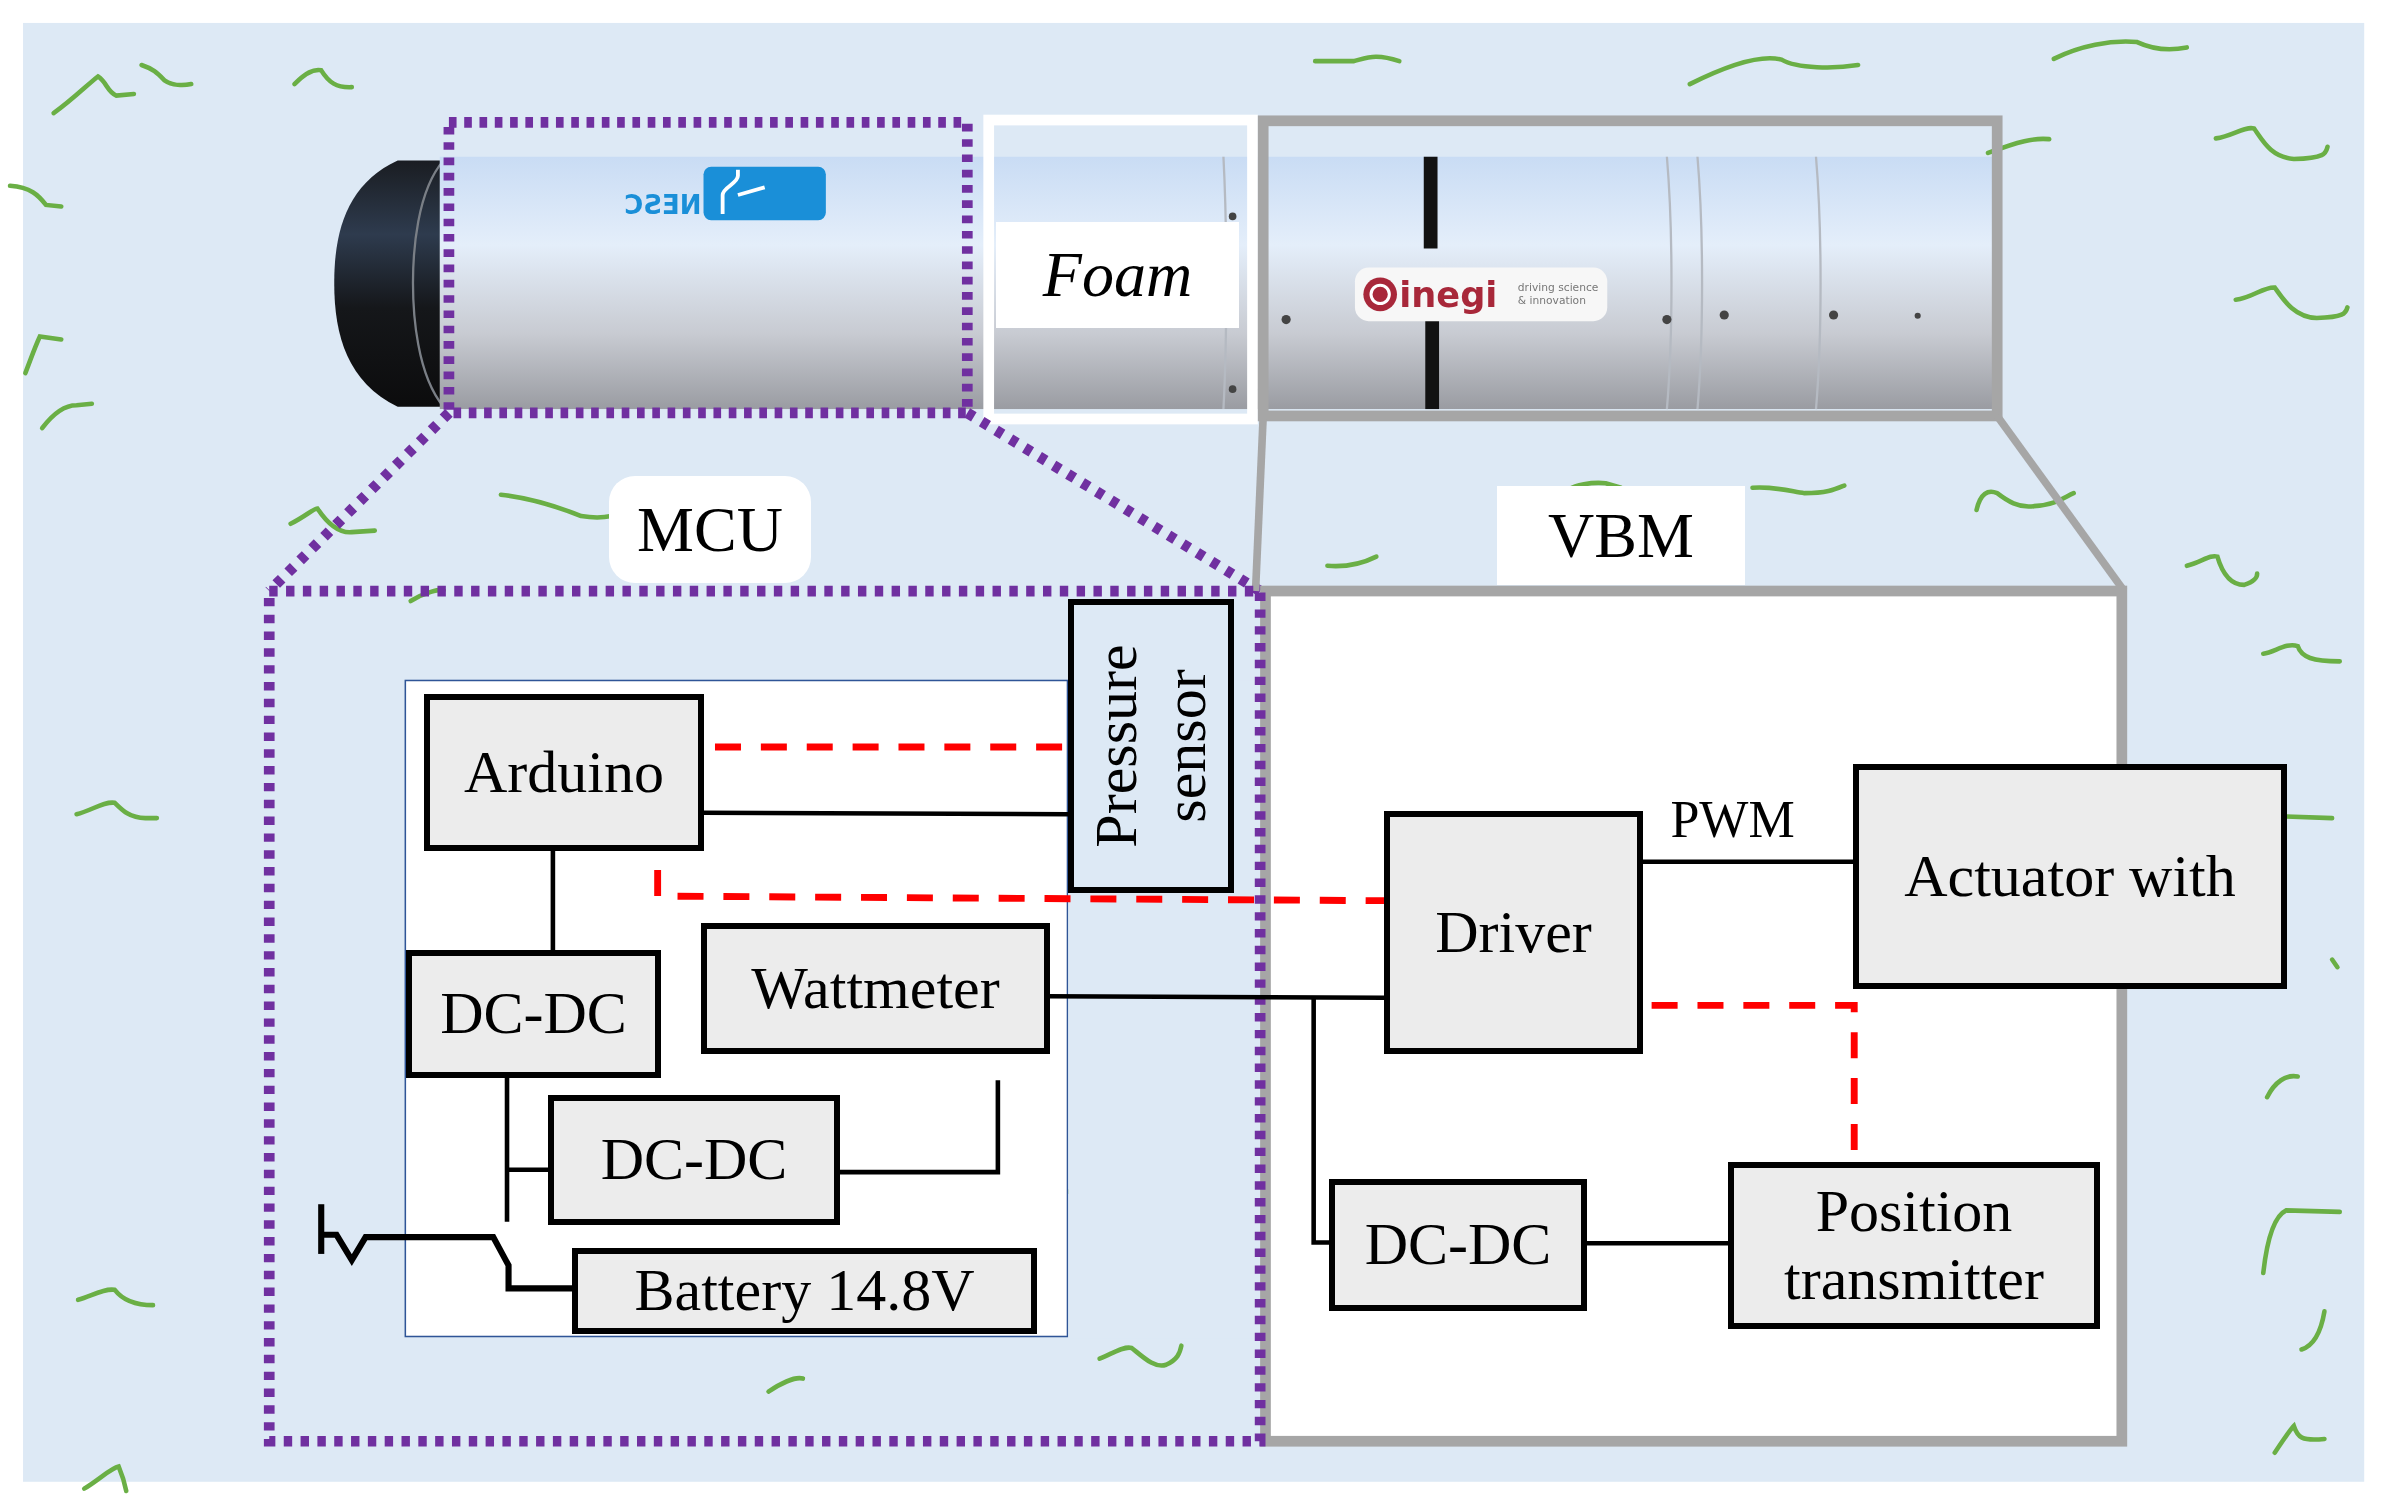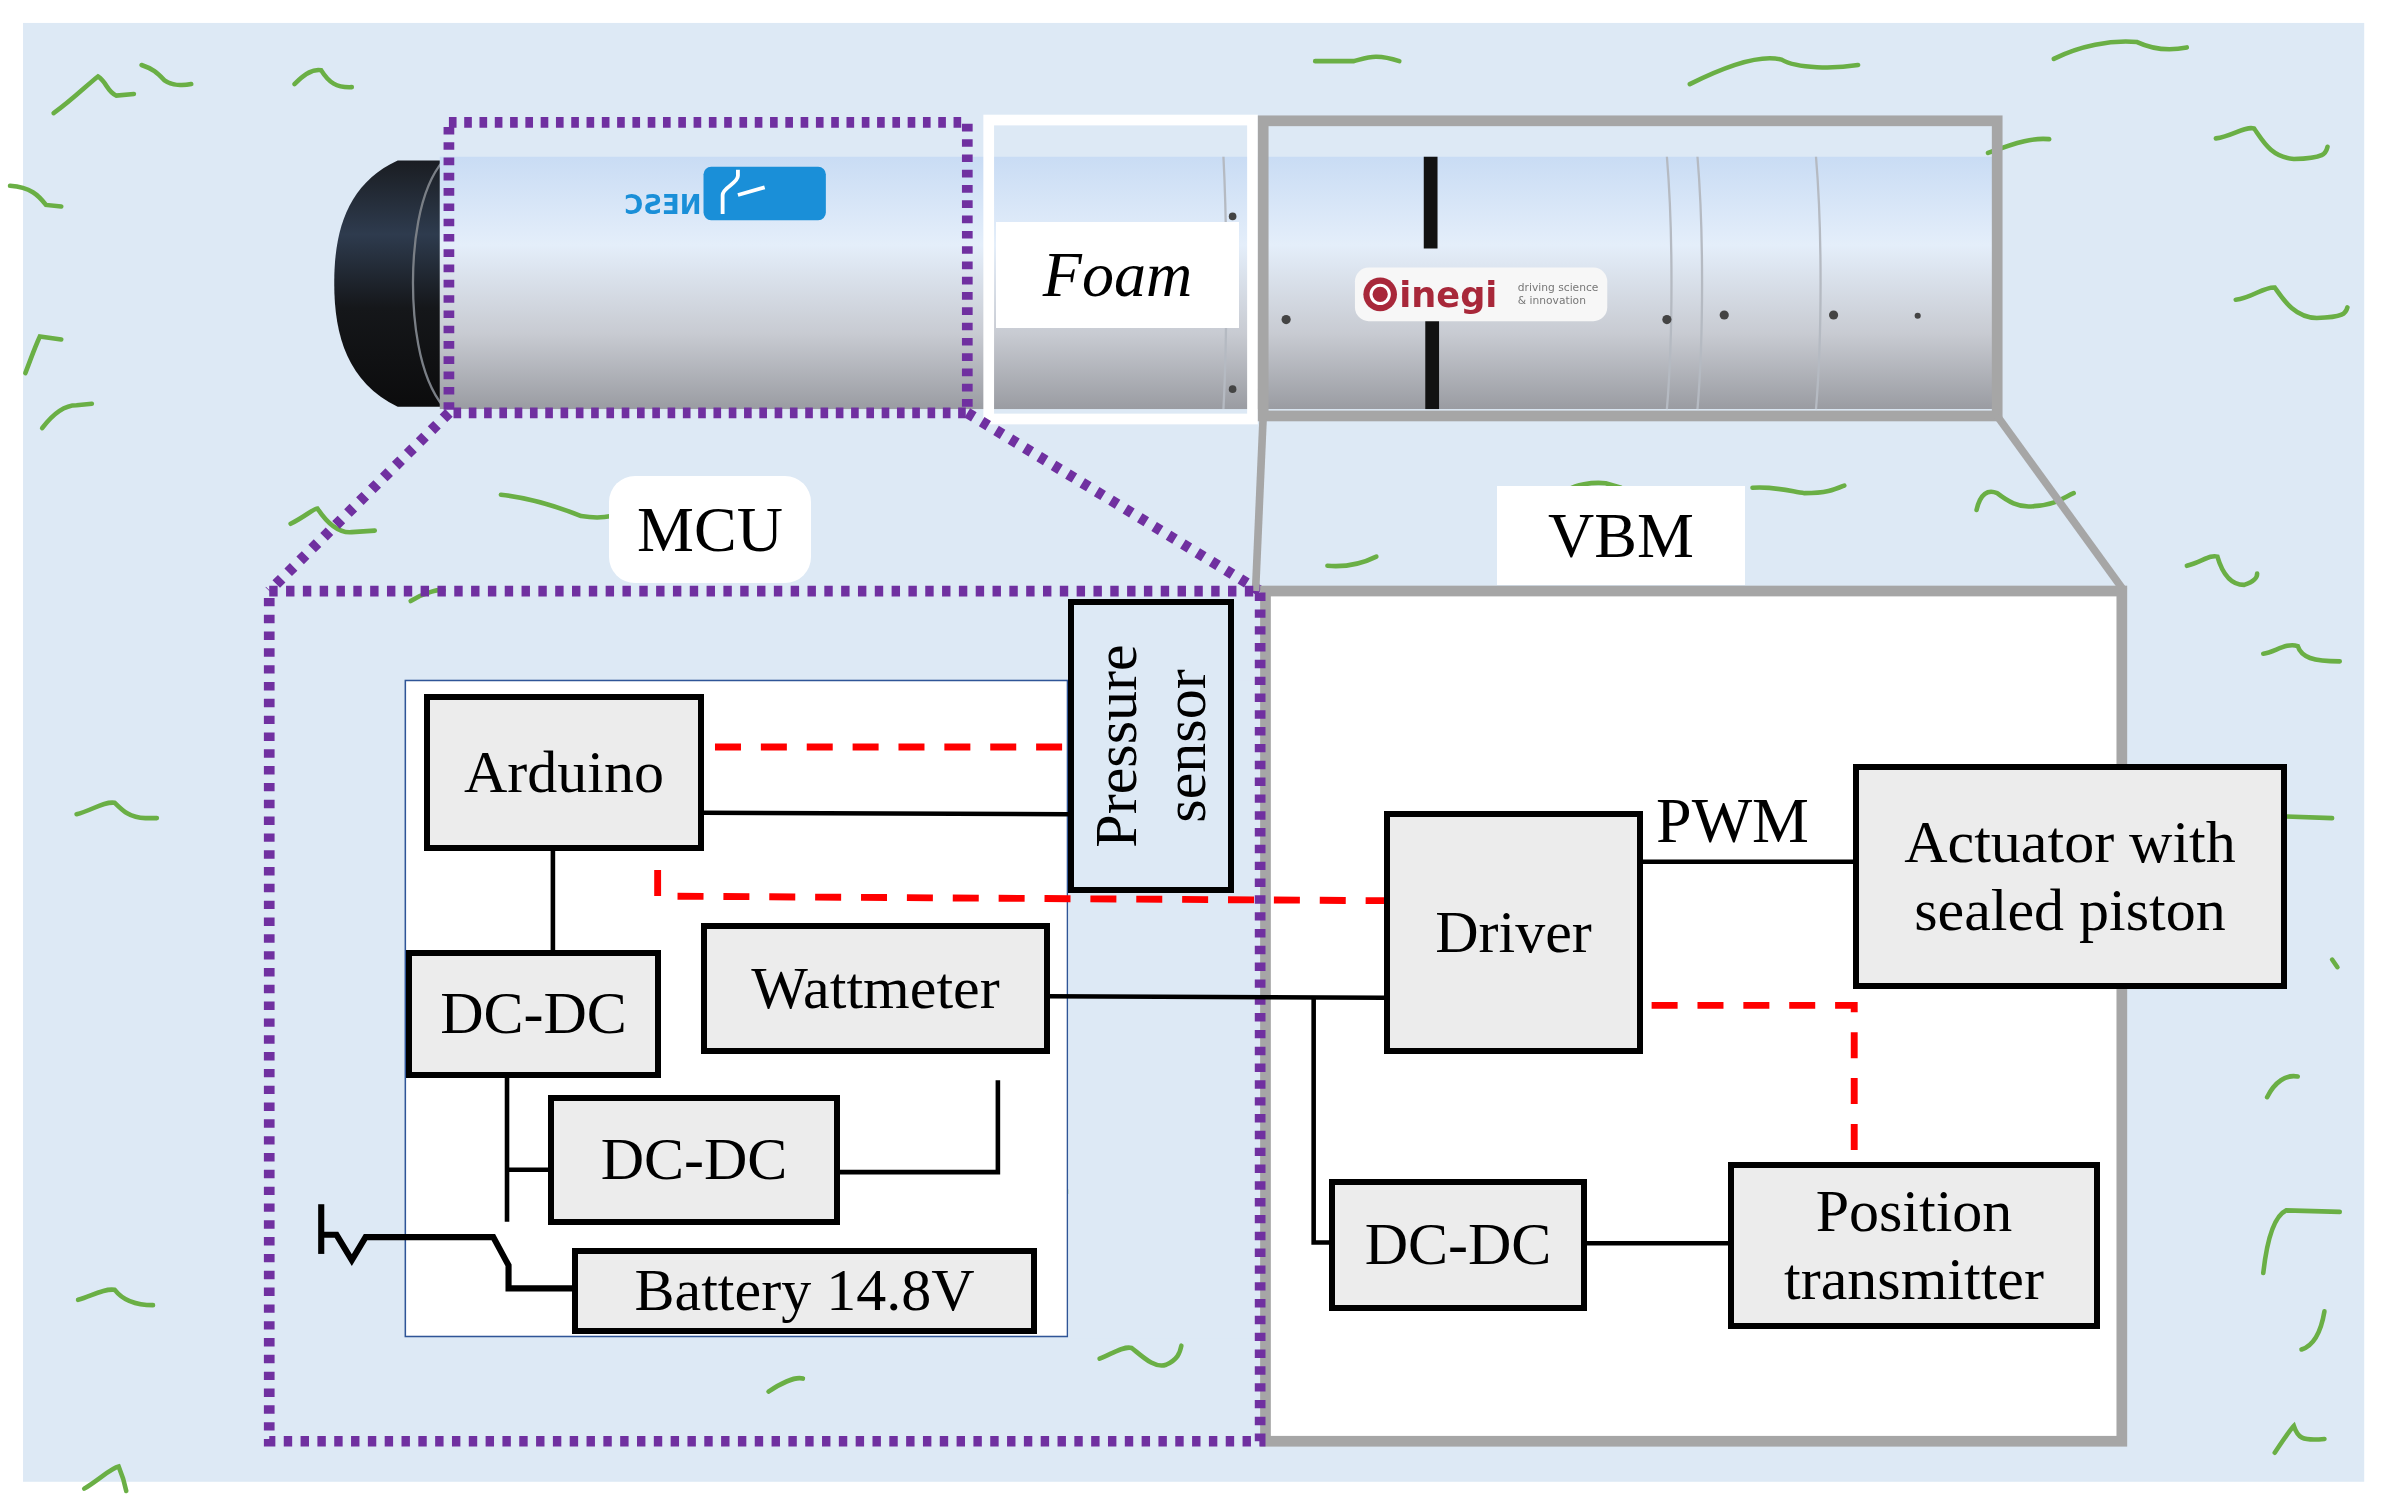--- a/index.html
+++ b/index.html
@@ -167,23 +167,22 @@
     <div>Pressure</div>
     <div>sensor</div>
   </div>
 </div>
 <div class="blk" style="left:406px;top:950px;width:255px;height:128px;">DC-DC</div>
 <div class="blk" style="left:701px;top:923px;width:349px;height:131px;">Wattmeter</div>
 <div class="blk" style="left:548px;top:1095px;width:292px;height:130px;">DC-DC</div>
 <div class="blk" style="left:572px;top:1248px;width:465px;height:86px;">Battery 14.8V</div>
 
 <div class="blk" style="left:1384px;top:811px;width:259px;height:243px;">Driver</div>
-<div class="lbl" style="left:1637px;top:784px;width:191px;height:73px;font-size:64px;">PWM</div>
+<div class="lbl" style="left:1637px;top:784px;width:191px;height:73px;font-size:52px;">PWM</div>
 <div class="blk" style="left:1853px;top:764px;width:434px;height:225px;flex-direction:column;">
   <div>Actuator with</div>
-  <div>sealed piston</div>
 </div>
 <div class="blk" style="left:1329px;top:1179px;width:258px;height:132px;">DC-DC</div>
 <div class="blk" style="left:1728px;top:1162px;width:372px;height:167px;flex-direction:column;">
   <div>Position</div>
   <div>transmitter</div>
 </div>
 
 
 </body></html>

